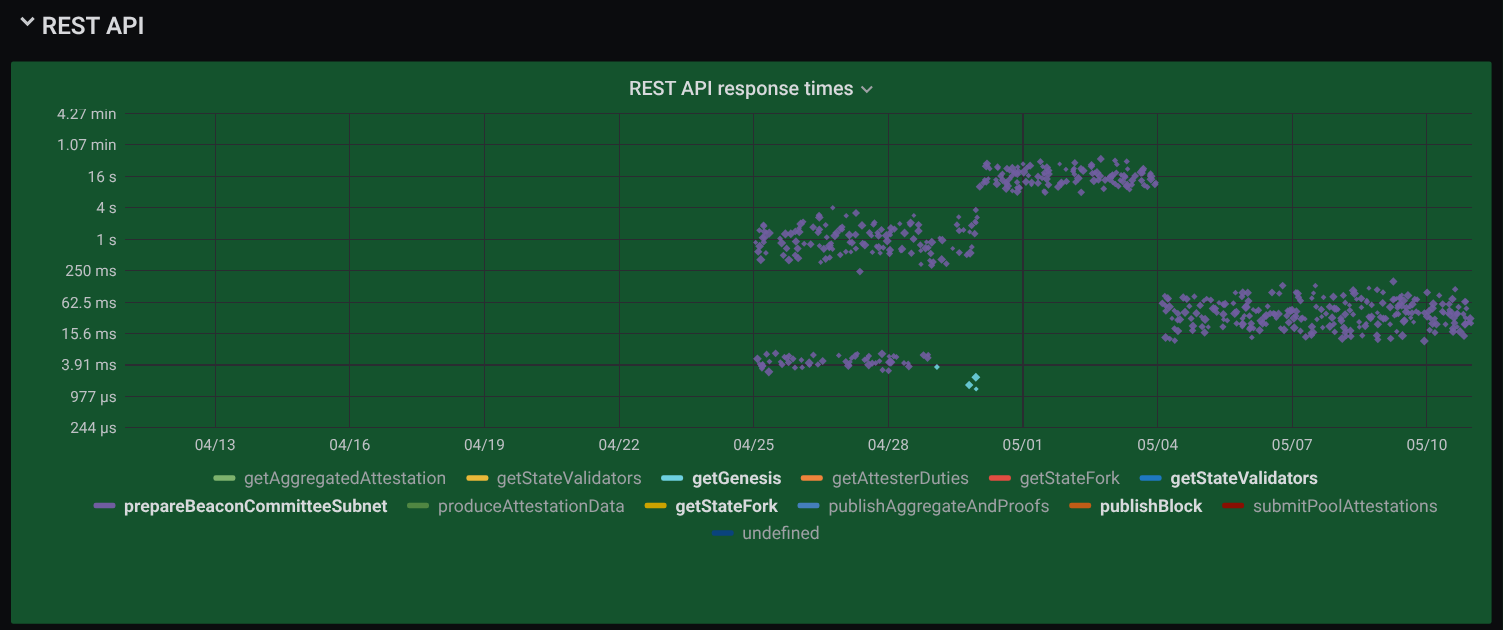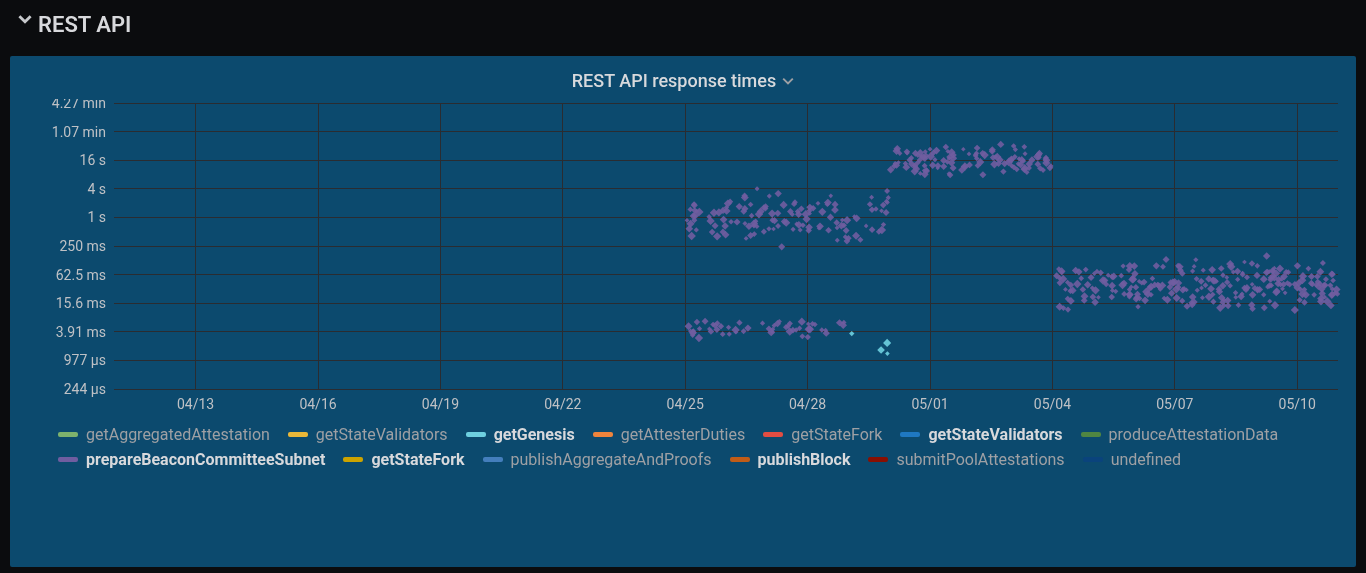--- a/index.html
+++ b/index.html
@@ -1,29 +1,29 @@
 <!DOCTYPE html>
 <html><head>
 <meta charset="utf-8">
 <style>
   html,body{margin:0;padding:0;background:#0b0c0e;color:#c7c9cc;font-family:Roboto,Arial,Helvetica,sans-serif;font-size:14px;}
   body{width:1366px;height:573px;overflow:hidden;position:relative;}
   .section-header{display:flex;gap:6px;padding:12px 18px 6px 18px;color:#d8d9dc;font-size:22px;font-weight:600;}
   .chev{display:inline-block;transform:rotate(0deg);}
   .chev svg{display:block;}
-  .panel{position:absolute;left:10px;right:10px;top:56px;bottom:6px;padding:8px 12px 6px 12px;border-radius:2px;background:#0c4a6e;}
+  .panel{position:absolute;left:10px;right:10px;top:56px;bottom:6px;padding:8px 12px 6px 12px;border-radius:2px;background:#14532d;}
   .panel-title{display:flex;align-items:center;justify-content:center;gap:6px;color:#d8d9dc;font-size:18px;font-weight:500;padding:6px 0 8px 0;}
   .panel-title .chev-sm svg{display:block;}
   .plot-wrap{position:relative;width:100%;}
   svg.plot{display:block;}
   .grid line{stroke:#2a2c31;stroke-width:1;shape-rendering:crispEdges;}
   .axis text{fill:#bfc1c5;font-size:14px;}
   .yaxis text{text-anchor:end;}
   .xaxis text{text-anchor:middle;}
-  .legend{display:flex;flex-wrap:wrap;gap:6px 18px;padding:8px 10px 4px 36px;font-size:16px;color:#9ea0a4;}
+  .legend{display:flex;flex-wrap:wrap;gap:6px 18px;padding:8px 10px 4px 36px;font-size:16px;color:#9ea0a4;justify-content:center;}
   .leg-item{display:flex;align-items:center;gap:8px;cursor:pointer;}
   .leg-item.active{color:#d8d9dc;font-weight:700;}
   .leg-swatch{width:20px;height:5px;border-radius:2px;display:inline-block;}
 </style>
 </head>
 <body>
 
 <div class="section-header">
   <span class="chev">
     <svg width="14" height="14" viewBox="0 0 10 10">
@@ -685,27 +685,27 @@
         <span>getAttesterDuties</span>
       </div>
       <div class="leg-item">
         <span class="leg-swatch" style="background: rgb(226, 77, 66);"></span>
         <span>getStateFork</span>
       </div>
       <div class="leg-item active">
         <span class="leg-swatch" style="background: rgb(31, 120, 193);"></span>
         <span>getStateValidators</span>
       </div>
+      <div class="leg-item active">
+        <span class="leg-swatch" style="background: rgb(112, 93, 160);"></span>
+        <span>prepareBeaconCommitteeSubnet</span>
+      </div>
       <div class="leg-item">
         <span class="leg-swatch" style="background: rgb(80, 134, 66);"></span>
         <span>produceAttestationData</span>
-      </div>
-      <div class="leg-item active">
-        <span class="leg-swatch" style="background: rgb(112, 93, 160);"></span>
-        <span>prepareBeaconCommitteeSubnet</span>
       </div>
       <div class="leg-item active">
         <span class="leg-swatch" style="background: rgb(204, 163, 0);"></span>
         <span>getStateFork</span>
       </div>
       <div class="leg-item">
         <span class="leg-swatch" style="background: rgb(68, 126, 188);"></span>
         <span>publishAggregateAndProofs</span>
       </div>
       <div class="leg-item active">

